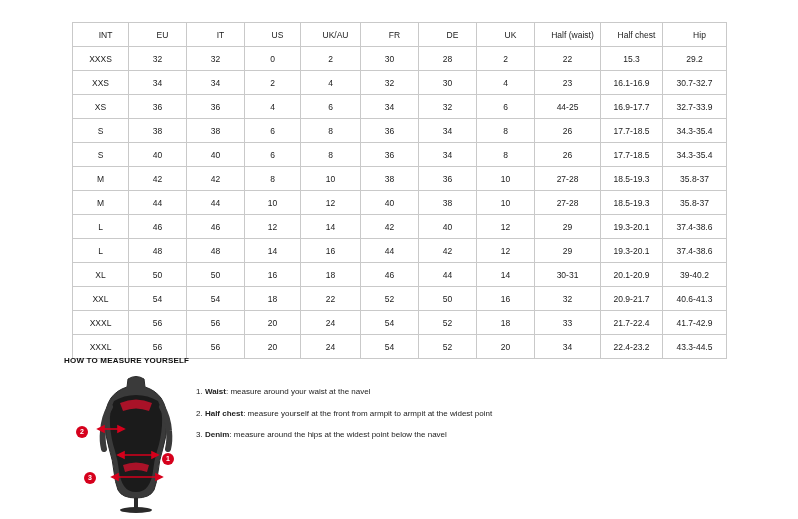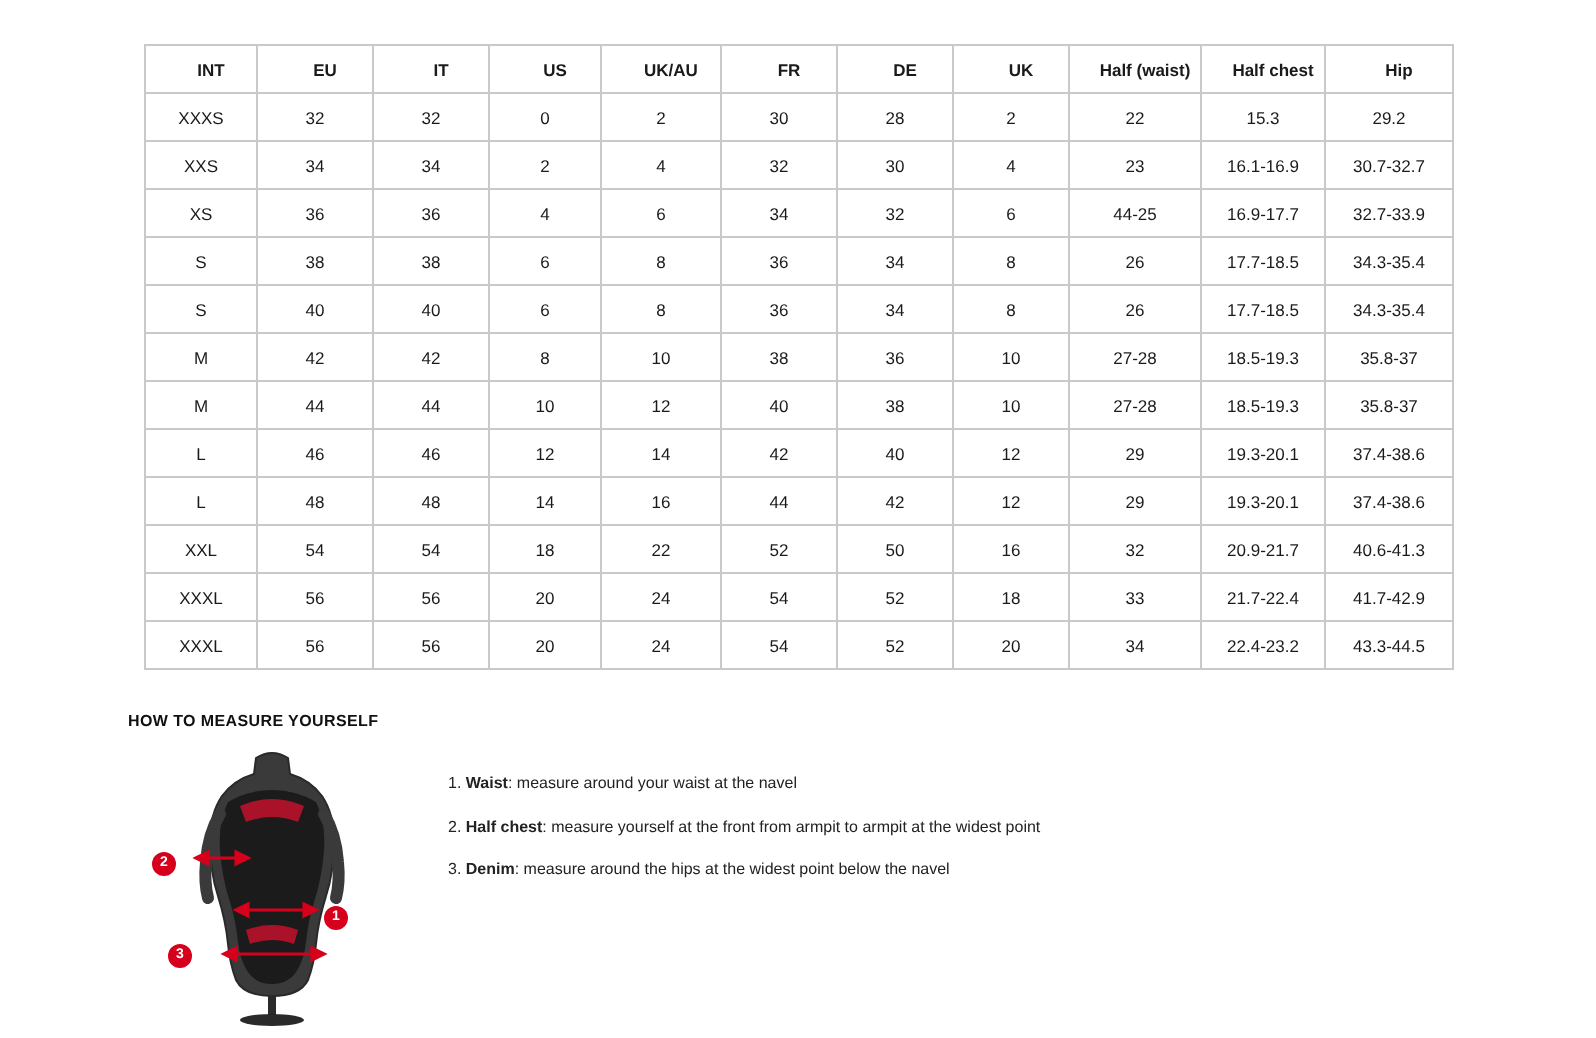--- a/index.html
+++ b/index.html
@@ -25,21 +25,21 @@
     border: 1px solid #c9c9c9;
     font-size: 8.5px;
     font-weight: normal;
     text-align: center;
     height: 23px;
     padding: 0 2px;
     color: #1a1a1a;
     white-space: nowrap;
   }
   #size-table th {
-    font-weight: bold;
+    font-weight: normal;
     padding-left: 12px;
   }
   
   #size-table col.c0 { width: 56px; }
   #size-table col.c1 { width: 58px; }
   #size-table col.c2 { width: 58px; }
   #size-table col.c3 { width: 56px; }
   #size-table col.c4 { width: 60px; }
   #size-table col.c5 { width: 58px; }
   #size-table col.c6 { width: 58px; }
@@ -65,21 +65,20 @@
     display: flex;
     align-items: flex-start;
   }
   .figure-wrap {
     width: 120px;
     height: 140px;
     position: relative;
     margin-left: 12px;
   }
   .notes {
-    margin-left: 28px;
     padding-top: 14px;
   }
   .note {
     font-size: 8px;
     color: #222;
     margin-bottom: 12px;
     line-height: 1.2;
   }
   .note b { font-weight: bold; }
 
@@ -243,20 +242,33 @@
         <td>14</td>
         <td>16</td>
         <td>44</td>
         <td>42</td>
         <td>12</td>
         <td>29</td>
         <td>19.3-20.1</td>
         <td>37.4-38.6</td>
       </tr>
       <tr>
+        <td>XL</td>
+        <td>50</td>
+        <td>50</td>
+        <td>16</td>
+        <td>18</td>
+        <td>46</td>
+        <td>44</td>
+        <td>14</td>
+        <td>30-31</td>
+        <td>20.1-20.9</td>
+        <td>39-40.2</td>
+      </tr>
+      <tr>
         <td>XXL</td>
         <td>54</td>
         <td>54</td>
         <td>18</td>
         <td>22</td>
         <td>52</td>
         <td>50</td>
         <td>16</td>
         <td>32</td>
         <td>20.9-21.7</td>

